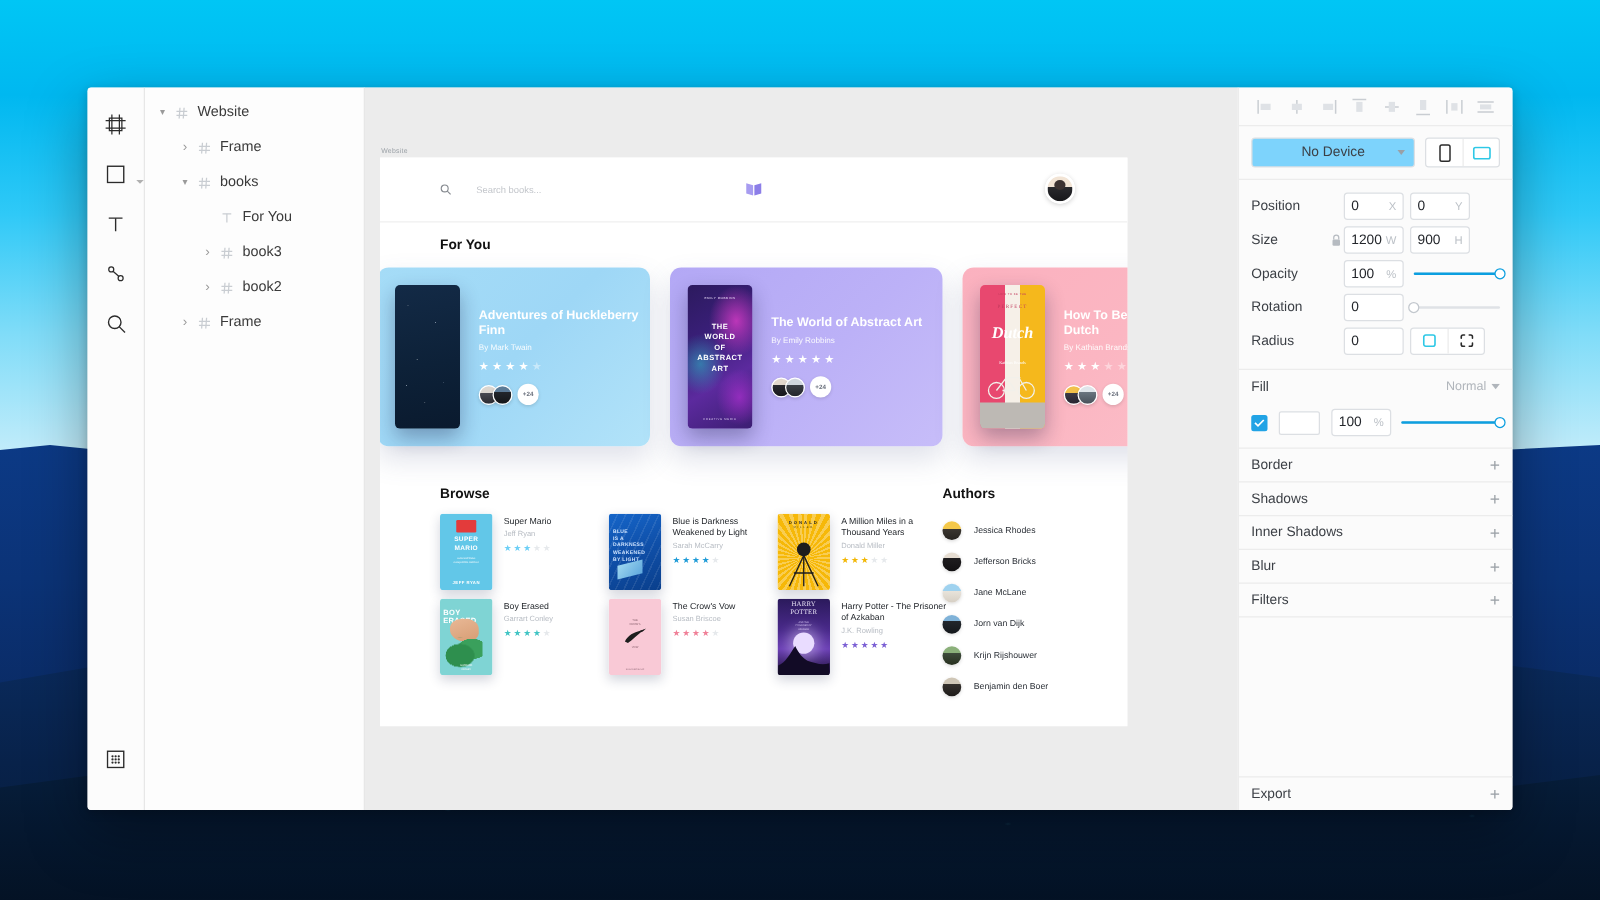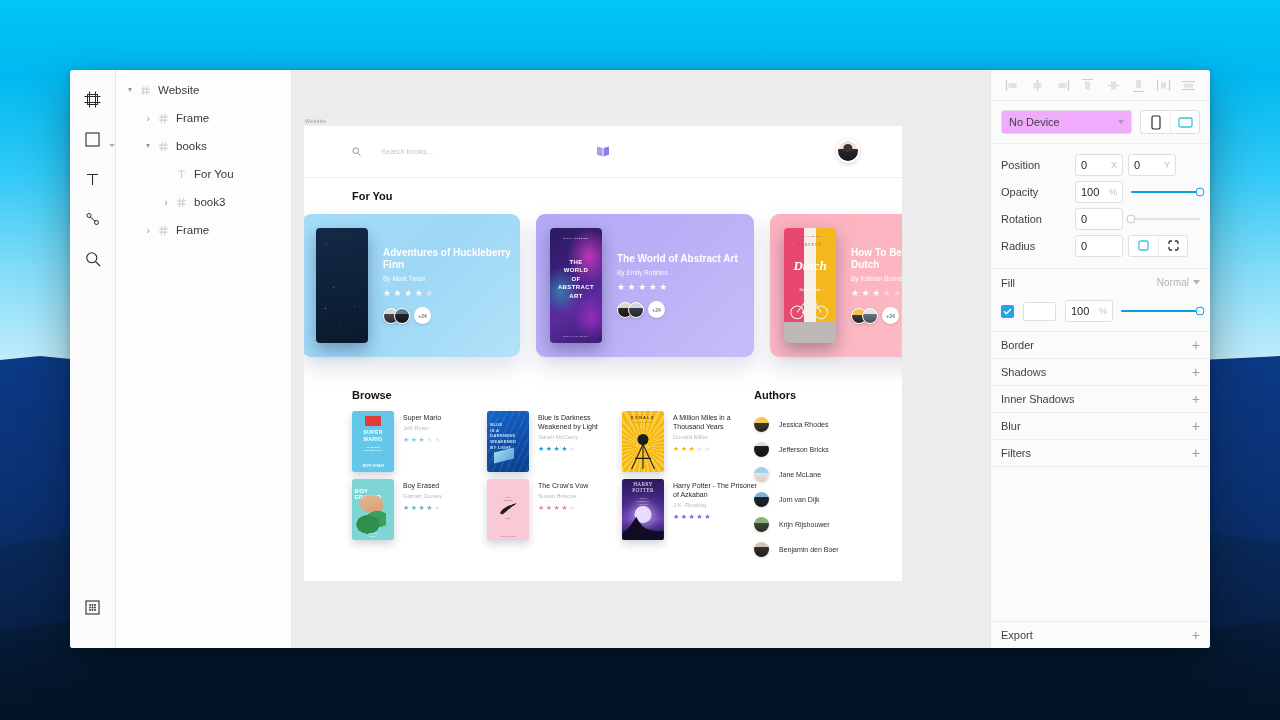--- a/index.html
+++ b/index.html
@@ -200,23 +200,23 @@
   }
   .insp-sec { border-bottom: 1px solid #ececec; }
   #align-bar {
     display: flex; align-items: center; justify-content: space-between;
     height: 30px; padding: 0 10px;
   }
   .align-btn { width: 22px; height: 20px; display: flex; align-items: center; justify-content: center; cursor: pointer; }
 
   #device-row { display: flex; align-items: center; padding: 9px 10px; gap: 8px; }
   .select {
-    flex: 1 1 auto; height: 24px; background: #f0abfc; border: 1px solid #dcdfe3;
+    flex: 1 1 auto; height: 24px; background: #7dd3fc; border: 1px solid #dcdfe3;
     border-radius: 3px; display: flex; align-items: center; padding: 0 7px;
-    font-size: 11px; color: #3b3f45; cursor: pointer; position: relative;
+    font-size: 11px; color: #3b3f45; cursor: pointer; position: relative; justify-content: center;
   }
   .select .caret-d {
     position: absolute; right: 7px; top: 50%; transform: translateY(-50%);
     width: 0; height: 0; border-left: 3px solid transparent;
     border-right: 3px solid transparent; border-top: 4px solid #9aa0a6;
   }
   .segmented {
     display: flex; height: 24px; border: 1px solid #dcdfe3; border-radius: 3px;
     overflow: hidden; background: #fff;
   }
@@ -409,20 +409,34 @@
             <g stroke="#c9cdd2" stroke-width="1" fill="none">
               <line x1="3" y1="0" x2="2.3" y2="9"></line>
               <line x1="6.3" y1="0" x2="5.6" y2="9"></line>
               <line x1="0" y1="3" x2="9" y2="3"></line>
               <line x1="0" y1="6.2" x2="9" y2="6.2"></line>
             </g>
           </svg>
         </span>
         <span class="lname">book3</span>
       </div>
+      <div class="layer-row" style="padding-left: 44px;">
+        <span class="disc right"></span>
+        <span class="ltype">
+          <svg width="9" height="9" viewBox="0 0 9 9">
+            <g stroke="#c9cdd2" stroke-width="1" fill="none">
+              <line x1="3" y1="0" x2="2.3" y2="9"></line>
+              <line x1="6.3" y1="0" x2="5.6" y2="9"></line>
+              <line x1="0" y1="3" x2="9" y2="3"></line>
+              <line x1="0" y1="6.2" x2="9" y2="6.2"></line>
+            </g>
+          </svg>
+        </span>
+        <span class="lname">book2</span>
+      </div>
       <div class="layer-row" style="padding-left: 26px;">
         <span class="disc right"></span>
         <span class="ltype">
           <svg width="9" height="9" viewBox="0 0 9 9">
             <g stroke="#c9cdd2" stroke-width="1" fill="none">
               <line x1="3" y1="0" x2="2.3" y2="9"></line>
               <line x1="6.3" y1="0" x2="5.6" y2="9"></line>
               <line x1="0" y1="3" x2="9" y2="3"></line>
               <line x1="0" y1="6.2" x2="9" y2="6.2"></line>
             </g>
@@ -813,20 +827,37 @@
         <div class="field">
           <span class="fval">0</span>
           <span class="funit">X</span>
         </div>
         <div class="field">
           <span class="fval">0</span>
           <span class="funit">Y</span>
         </div>
       </div>
 
+      <div class="prow">
+        <span class="plabel">Size</span>
+        <span class="lock">
+          <svg width="8" height="10" viewBox="0 0 8 10">
+            <path d="M2 4.5 V3 a2 2 0 0 1 4 0 V4.5" stroke="#b6bbc1" stroke-width="1" fill="none"></path>
+            <rect x="1" y="4.5" width="6" height="5" rx="1" fill="#b6bbc1"></rect>
+          </svg>
+        </span>
+        <div class="field">
+          <span class="fval">1200</span>
+          <span class="funit">W</span>
+        </div>
+        <div class="field">
+          <span class="fval">900</span>
+          <span class="funit">H</span>
+        </div>
+      </div>
 
       <div class="prow">
         <span class="plabel">Opacity</span>
         <span class="lock"></span>
         <div class="field">
           <span class="fval">100</span>
           <span class="funit">%</span>
         </div>
         <div class="slider">
           <div class="strack">

